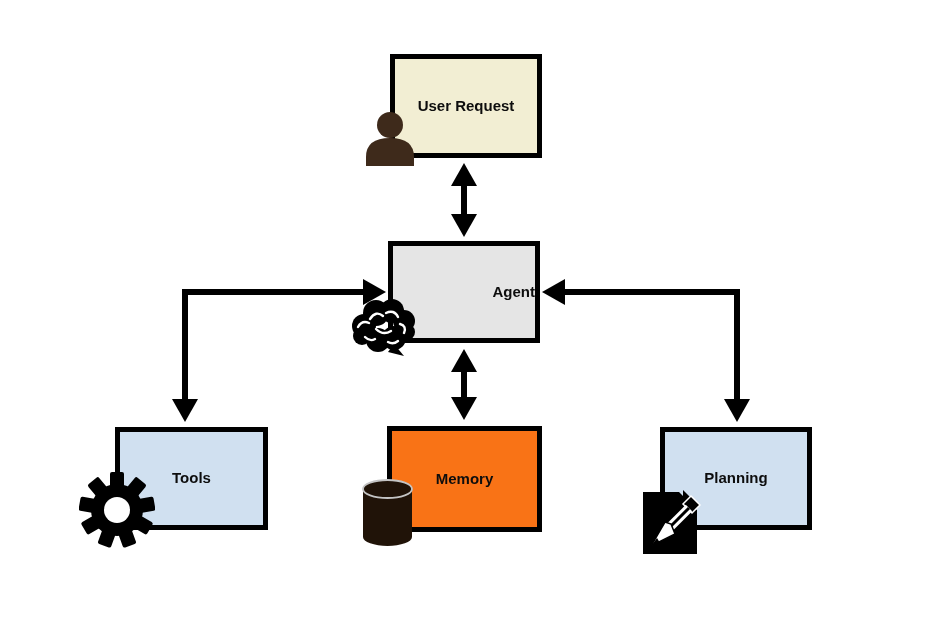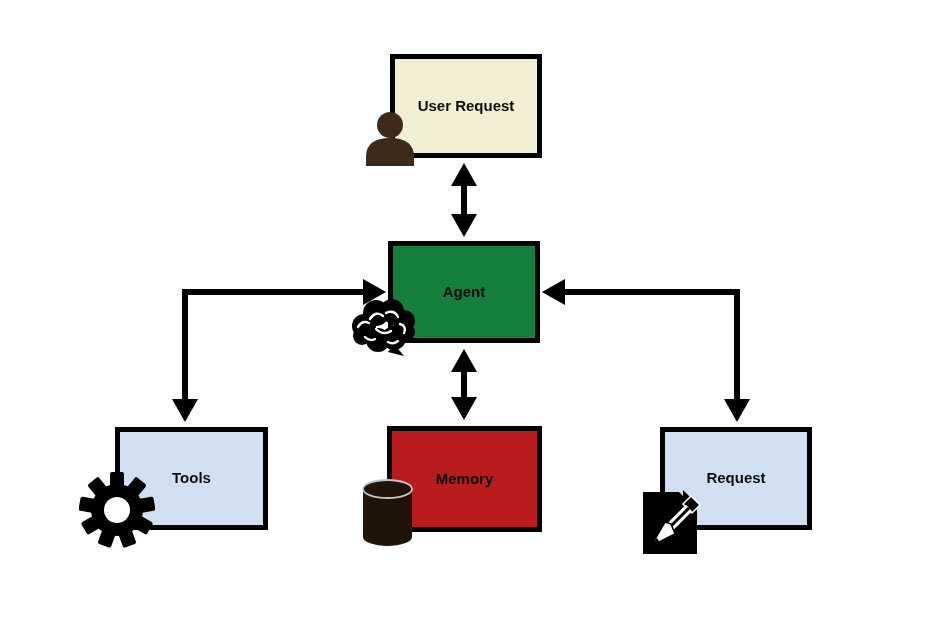--- a/index.html
+++ b/index.html
@@ -57,34 +57,34 @@
       <path d="M565,292 H737 V401" fill="none" stroke="#000000" stroke-width="6" stroke-linejoin="miter"></path>
       <polygon points="542,292 565,279 565,305"></polygon>
       <polygon points="737,422 724,399 750,399"></polygon>
     </g>
   </svg>
 
   <div class="node" id="node-user-request" style="background: rgb(242, 238, 211);">
     <span class="label-narrow">User Request</span>
   </div>
 
-  <div class="node" id="node-agent" style="background: #15803d;">
+  <div class="node" id="node-agent" style="background: #e5e5e5; justify-content: flex-end;">
     <span>Agent</span>
   </div>
 
   <div class="node" id="node-tools" style="background: rgb(208, 224, 240);">
     <span>Tools</span>
   </div>
 
-  <div class="node" id="node-memory" style="background: #b91c1c;">
+  <div class="node" id="node-memory" style="background: #f97316;">
     <span>Memory</span>
   </div>
 
   <div class="node" id="node-planning" style="background: rgb(208, 224, 240);">
-    <span>Request</span>
+    <span>Planning</span>
   </div>
 
   <svg class="icon" id="icon-person" viewBox="0 0 56 56">
     <g fill="#3e2a1b">
       <circle cx="29" cy="15" r="13"></circle>
       <path d="M5,56 L5,47 Q5,28 29,28 Q53,28 53,47 L53,56 Z"></path>
     </g>
   </svg>
 
   <svg class="icon" id="icon-brain" viewBox="0 0 70 60">

